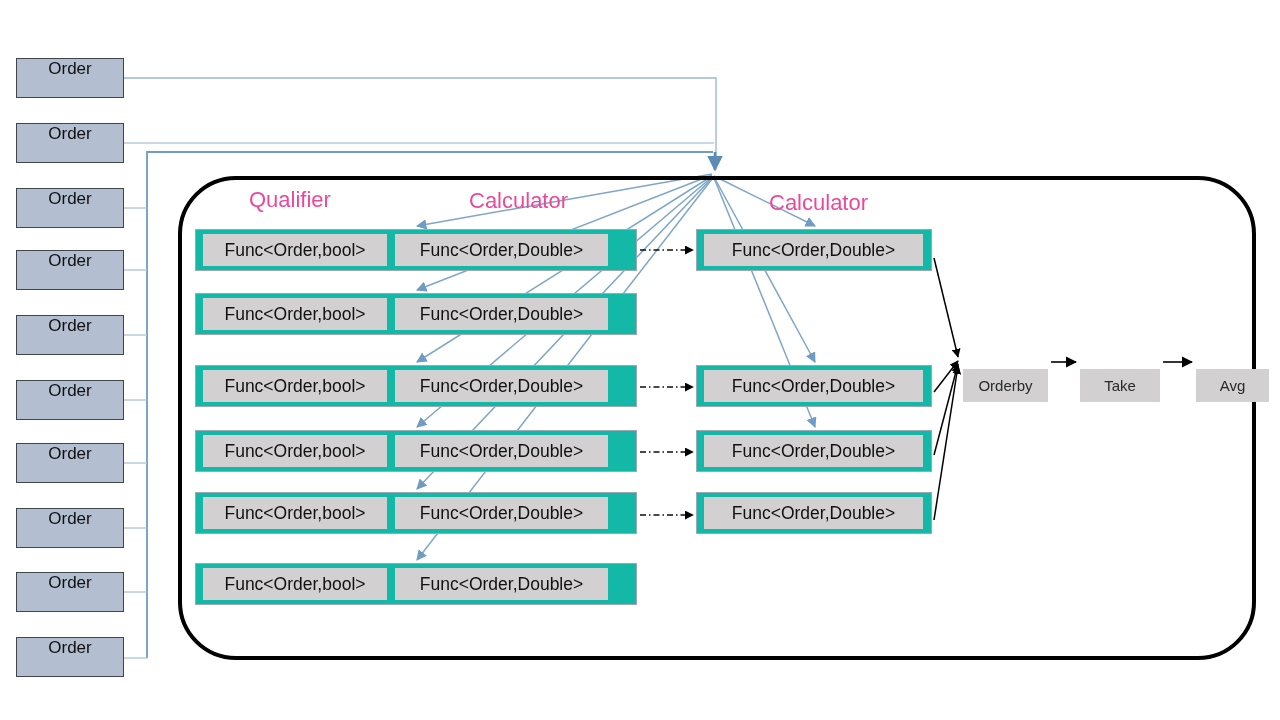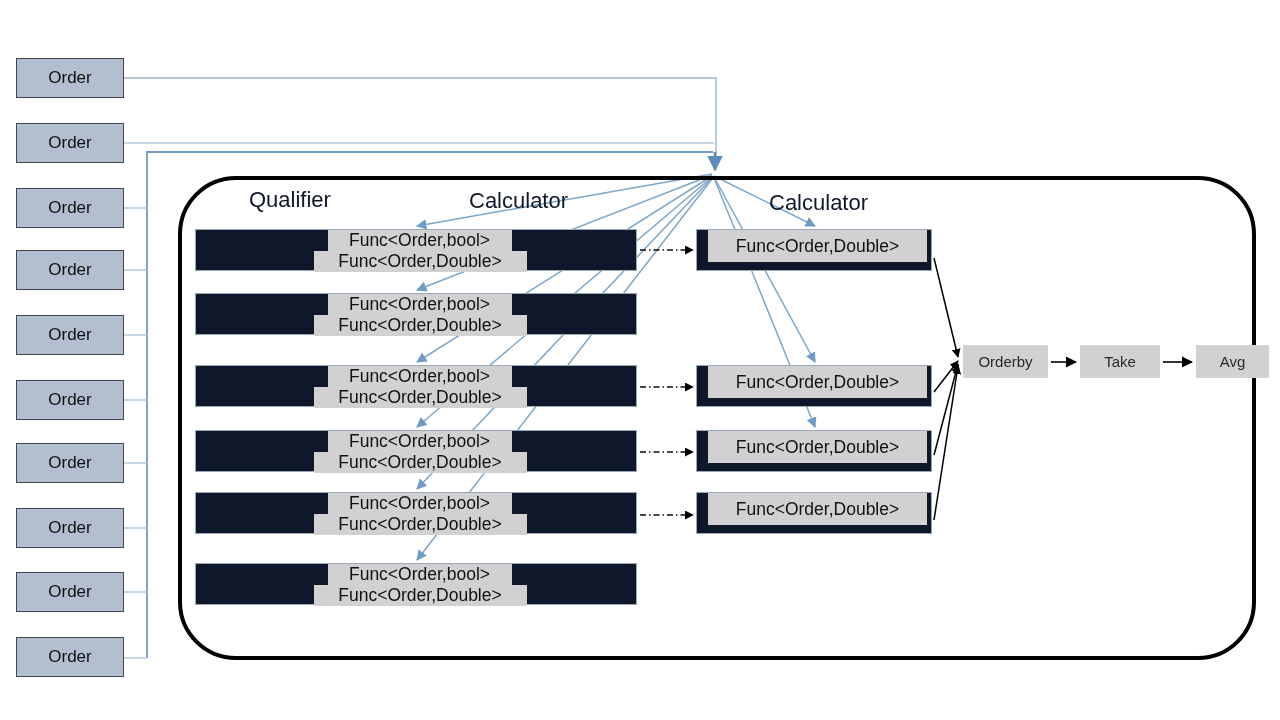--- a/index.html
+++ b/index.html
@@ -4,46 +4,46 @@
 <style>
   html,body{margin:0;padding:0;background:#ffffff;}
   body{width:1280px;height:720px;overflow:hidden;
        font-family:"Liberation Sans","DejaVu Sans",sans-serif;}
   #stage{position:relative;width:1280px;height:720px;background:#fff;}
   #wires{position:absolute;left:0;top:0;width:1280px;height:720px;pointer-events:none;}
 
   .order-box{
     position:absolute;width:108px;height:40px;
     background:#b3bfd1;border:1.6px solid #41464c;
-    display:flex;align-items:center;justify-content:center;
+    display:flex;justify-content:center;
     font-size:17px;color:#101010;box-sizing:border-box;
   }
 
   .row-box{
-    position:absolute;background:#0f172a;
+    position:absolute;background:#14b8a6;
     border:1.3px solid #9aa9b8;box-sizing:border-box;
-    display:flex;align-items:center;flex-direction:column;
+    display:flex;align-items:center;
   }
   .func-chip{
     background:#d2d0d0;color:#111;
     display:flex;align-items:center;justify-content:center;
     font-size:17.5px;white-space:nowrap;box-sizing:border-box;
   }
   .chip-bool{width:184px;height:32px;margin-left:7px;}
   .chip-dbl{width:213px;height:32px;margin-left:8px;}
   .chip-dbl-solo{width:219px;height:32px;margin-left:7px;}
 
   .col-label{
-    position:absolute;font-size:22px;color:#0f172a;white-space:nowrap;
+    position:absolute;font-size:22px;color:#ec4899;white-space:nowrap;
   }
 
   .pipe-box{
     position:absolute;background:#d2d0d0;color:#2a2a2a;
     display:flex;align-items:center;justify-content:center;
-    font-size:15px;box-sizing:border-box;
+    font-size:15px;box-sizing:border-box;margin-top:24px;
   }
 
   .panel{
     position:absolute;left:178px;top:176px;width:1078px;height:484px;
     border:4px solid #000;border-radius:58px;box-sizing:border-box;
     background:transparent;
   }
 </style>
 </head>
 <body>

